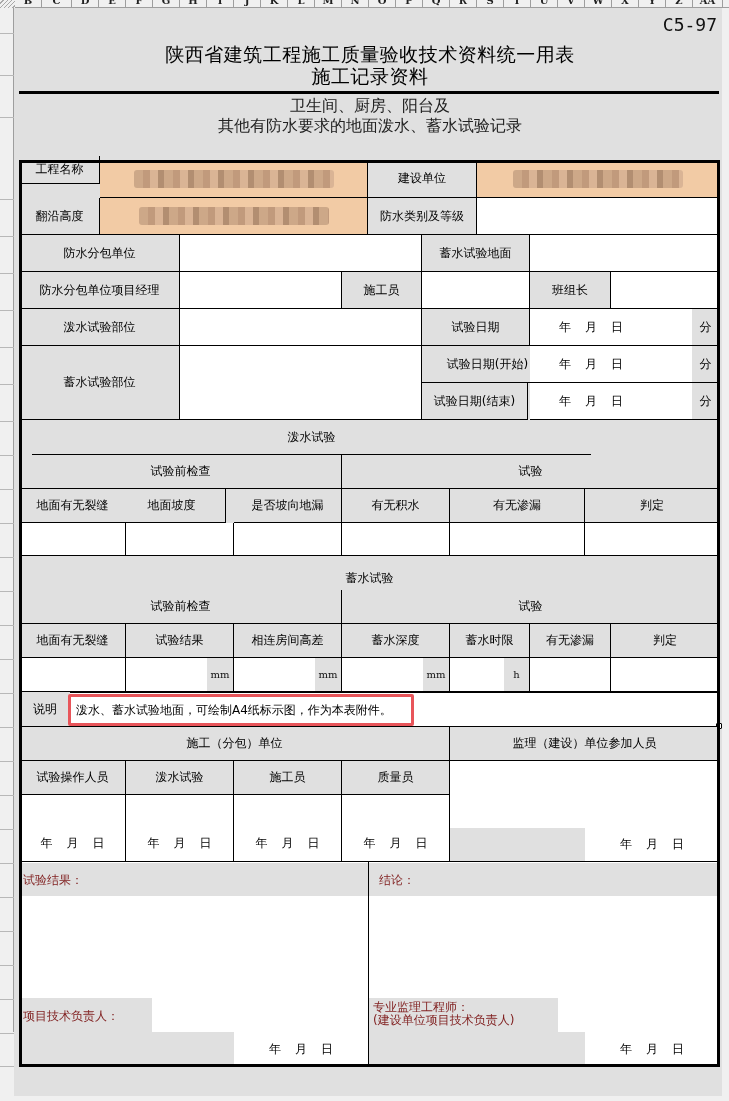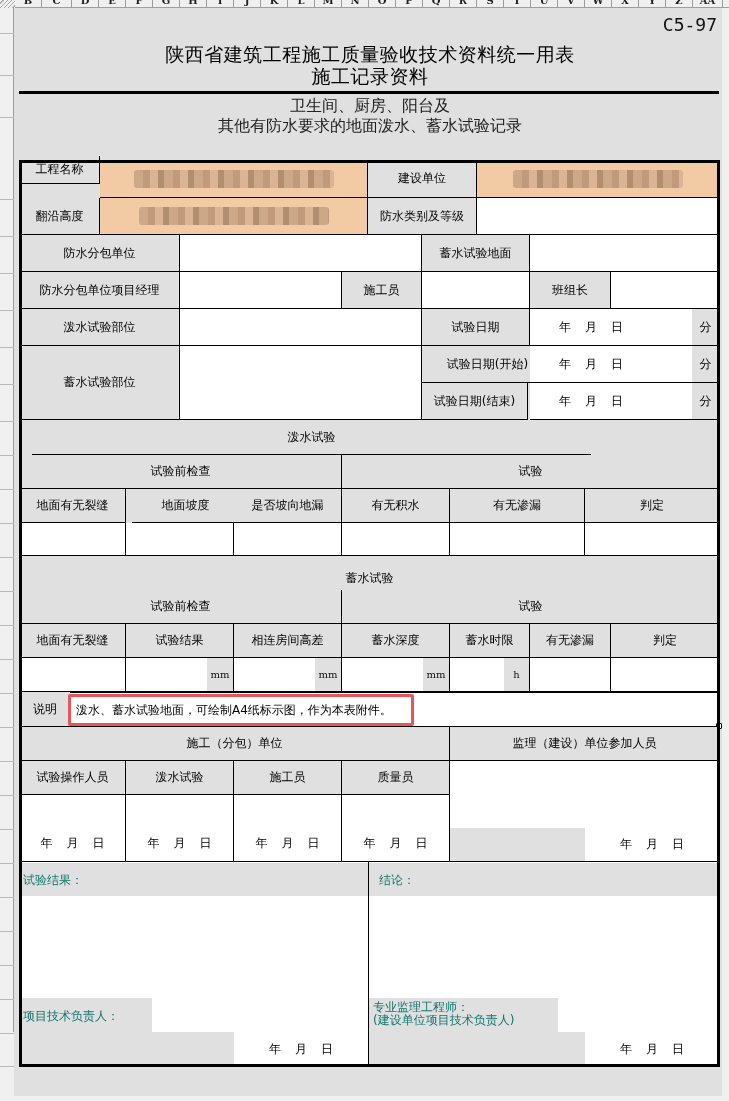--- a/index.html
+++ b/index.html
@@ -23,21 +23,21 @@
   .cell.nb { border-right: none; }
   .cell.nbb { border-bottom: none; }
   .frame { position: absolute; left: 19px; top: 160px; width: 701px; height: 907px; border: 3px solid #000; pointer-events: none; }
   .blur { display: inline-block; height: 18px; border-radius: 3px; background: repeating-linear-gradient(90deg, #c7a283 0 9px, #b99276 9px 16px, #d6b193 16px 24px, #a88468 24px 30px); filter: blur(0.6px); opacity: 0.85; }
   .unit { position: absolute; display: flex; align-items: center; justify-content: center; background: #e0e0e0; font-family: "DejaVu Serif", serif; font-size: 10px; color: #111; border-bottom: 1px solid #000; }
   .ymd { letter-spacing: 0; }
   .ymd span { display: inline-block; margin: 0 7px; }
   .note-box { position: absolute; left: 68px; top: 694px; width: 346px; height: 32px; border: 3px solid #e8555a; border-radius: 2px; background: #fff; display: flex; align-items: center; padding-left: 5px; font-size: 12px; color: #000; }
   .note-row { position: absolute; left: 70px; top: 692px; width: 650px; height: 35px; border-top: 1px solid #000; border-bottom: 1px solid #000; border-right: 1px solid #000; background: #fff; }
   .handle { position: absolute; left: 716px; top: 723px; width: 6px; height: 6px; border: 1px solid #000; background: #fff; border-radius: 1px; }
-  .lbl-tl { position: absolute; font-size: 12px; color: #0f766e; }
+  .lbl-tl { position: absolute; font-size: 12px; color: #7f1d1d; }
   .gray { position: absolute; background: #e0e0e0; }
 </style>
 </head>
 <body>
 
 <div class="colhdr">
   <div class="corner"></div>
   <div class="c" style="left:15px;width:27px">B</div>
   <div class="c" style="left:42px;width:30px">C</div>
   <div class="c" style="left:72px;width:27px">D</div>
@@ -160,21 +160,21 @@
     <span>月</span>
     <span>日</span>
 </div>
 <div class="cell nb" style="left:692px;top:383px;width:27px;height:37px">分</div>
 
 <div class="cell nb" style="left:32px;top:420px;width:559px;height:35px">泼水试验</div>
 <div class="cell" style="left:20px;top:455px;width:322px;height:34px">试验前检查</div>
 <div class="cell nb" style="left:342px;top:455px;width:377px;height:34px">试验</div>
 
 <div class="cell" style="left:20px;top:489px;width:106px;height:34px">地面有无裂缝</div>
-<div class="cell" style="left:132px;top:489px;width:108px;height:34px">地面坡度</div>
+<div class="cell" style="left:118px;top:489px;width:108px;height:34px">地面坡度</div>
 <div class="cell" style="left:234px;top:489px;width:108px;height:34px">是否坡向地漏</div>
 <div class="cell" style="left:342px;top:489px;width:108px;height:34px">有无积水</div>
 <div class="cell" style="left:450px;top:489px;width:135px;height:34px">有无渗漏</div>
 <div class="cell nb" style="left:585px;top:489px;width:134px;height:34px">判定</div>
 
 <div class="cell w" style="left:20px;top:523px;width:106px;height:33px"></div>
 <div class="cell w" style="left:126px;top:523px;width:108px;height:33px"></div>
 <div class="cell w" style="left:234px;top:523px;width:108px;height:33px"></div>
 <div class="cell w" style="left:342px;top:523px;width:108px;height:33px"></div>
 <div class="cell w" style="left:450px;top:523px;width:135px;height:33px"></div>

